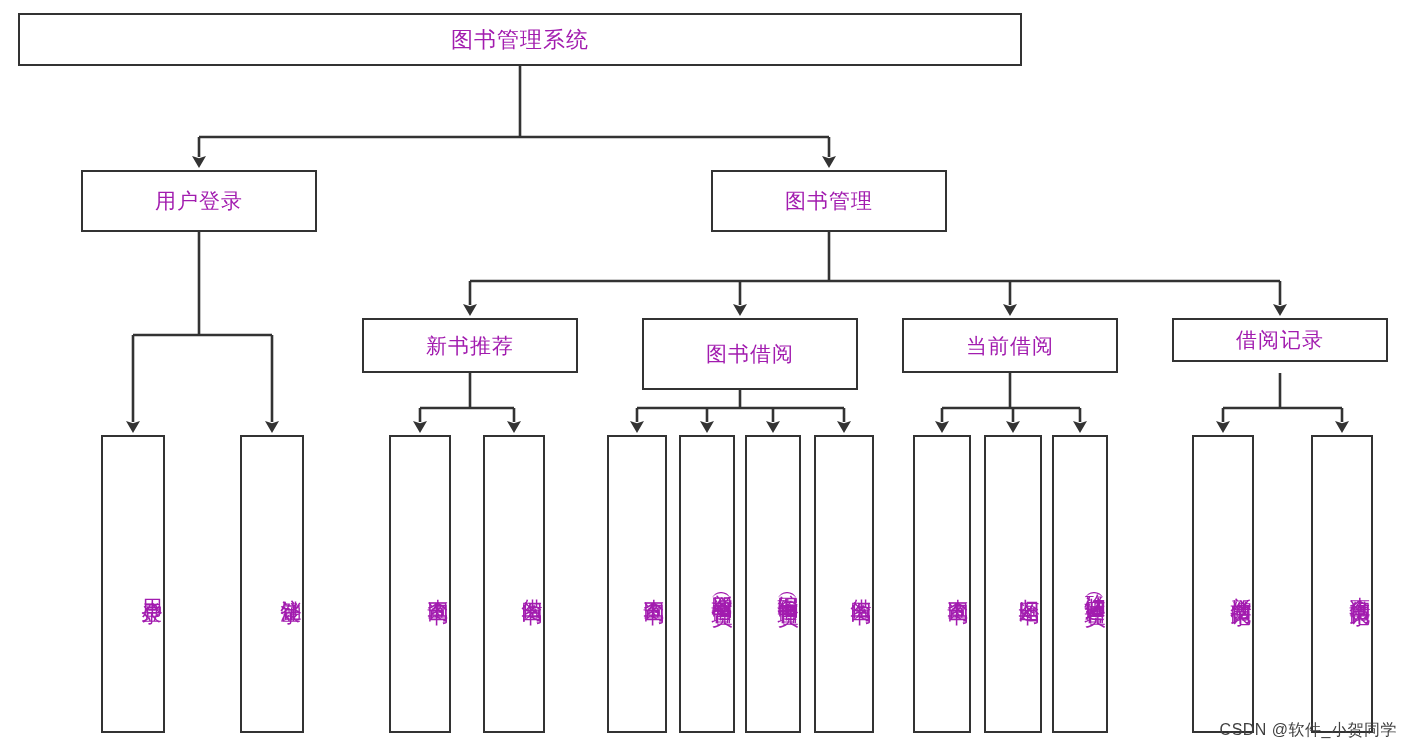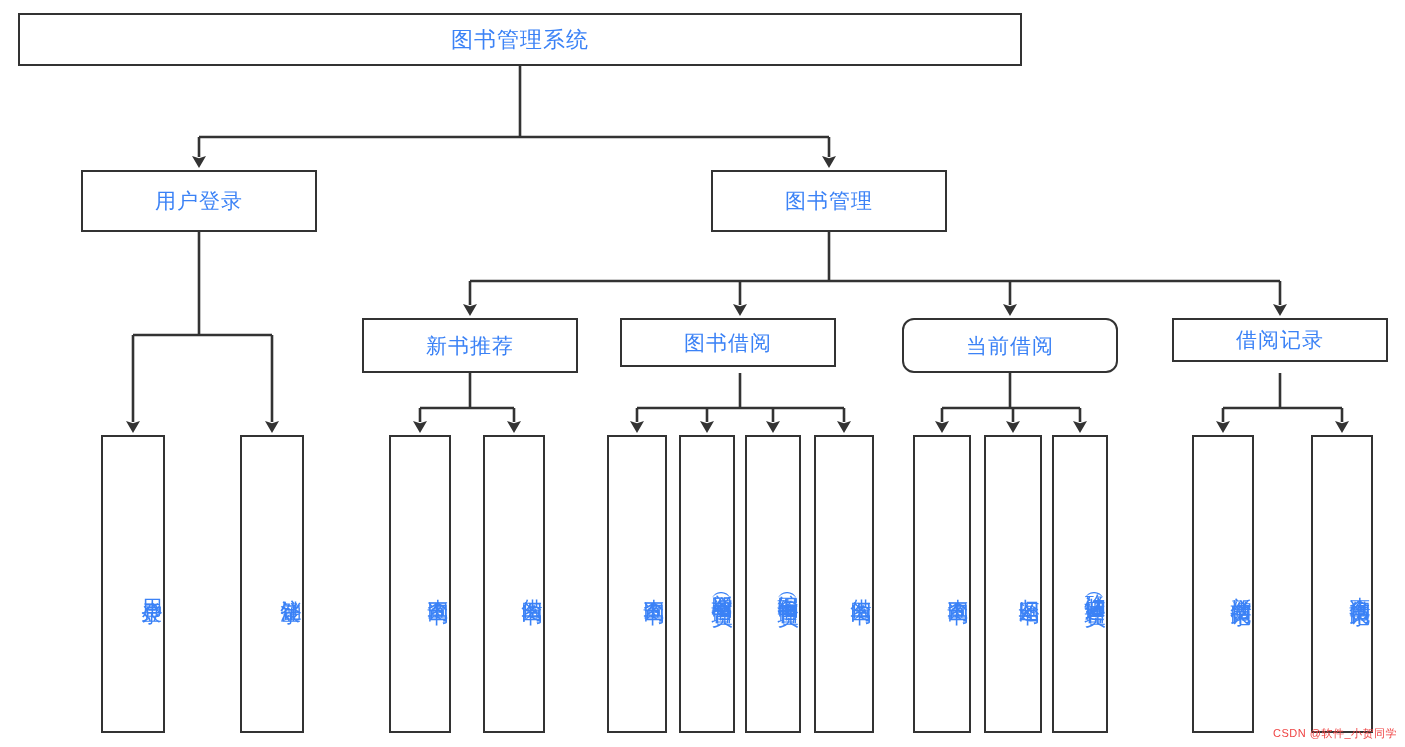--- a/index.html
+++ b/index.html
@@ -10,21 +10,21 @@
   #canvas{position:absolute;left:0;top:0;width:1405px;height:747px;}
 
   .node{
     position:absolute;
     box-sizing:border-box;
     background:#ffffff;
     border:2px solid #333333;
     display:flex;
     align-items:center;
     justify-content:center;
-    color:#3b82f6;
+    color:#a21caf;
   }
   .node.h{
     font-size:21px;
     letter-spacing:1px;
     white-space:nowrap;
   }
   .node.v{
     font-size:21px;
     writing-mode:vertical-rl;
     text-orientation:upright;
@@ -35,22 +35,22 @@
     justify-content:center;
     white-space:nowrap;
     overflow:hidden;
   }
   .node.root{font-size:22px;}
 
   #watermark{
     position:absolute;
     right:8px;
     bottom:6px;
-    font-size:11px;
-    color:#ef4444;
+    font-size:16px;
+    color:#404040;
     white-space:nowrap;
     letter-spacing:0.5px;
     pointer-events:none;
   }
 </style>
 </head>
 <body>
 
 <svg id="canvas" viewBox="0 0 1405 747" xmlns="http://www.w3.org/2000/svg">
   <defs>
@@ -101,24 +101,24 @@
     </div>
     <div class="node h" style="left: 81px; top: 170px; width: 236px; height: 62px;">
       <span>用户登录</span>
     </div>
     <div class="node h" style="left: 711px; top: 170px; width: 236px; height: 62px; justify-content: center;">
       <span>图书管理</span>
     </div>
     <div class="node h" style="left: 362px; top: 318px; width: 216px; height: 55px;">
       <span>新书推荐</span>
     </div>
-    <div class="node h" style="left: 620px; top: 318px; width: 216px; height: 49px;">
+    <div class="node h" style="left: 642px; top: 318px; width: 216px; height: 72px;">
       <span>图书借阅</span>
     </div>
-    <div class="node h" style="left: 902px; top: 318px; width: 216px; height: 55px; border-radius: 12px;">
+    <div class="node h" style="left: 902px; top: 318px; width: 216px; height: 55px;">
       <span>当前借阅</span>
     </div>
     <div class="node h" style="left: 1172px; top: 318px; width: 216px; height: 44px;">
       <span>借阅记录</span>
     </div>
     <div class="node v" style="left: 101px; top: 435px; width: 64px; height: 298px;">
       <span>用户登录</span>
     </div>
     <div class="node v" style="left: 240px; top: 435px; width: 64px; height: 298px;">
       <span>注销登录</span>

